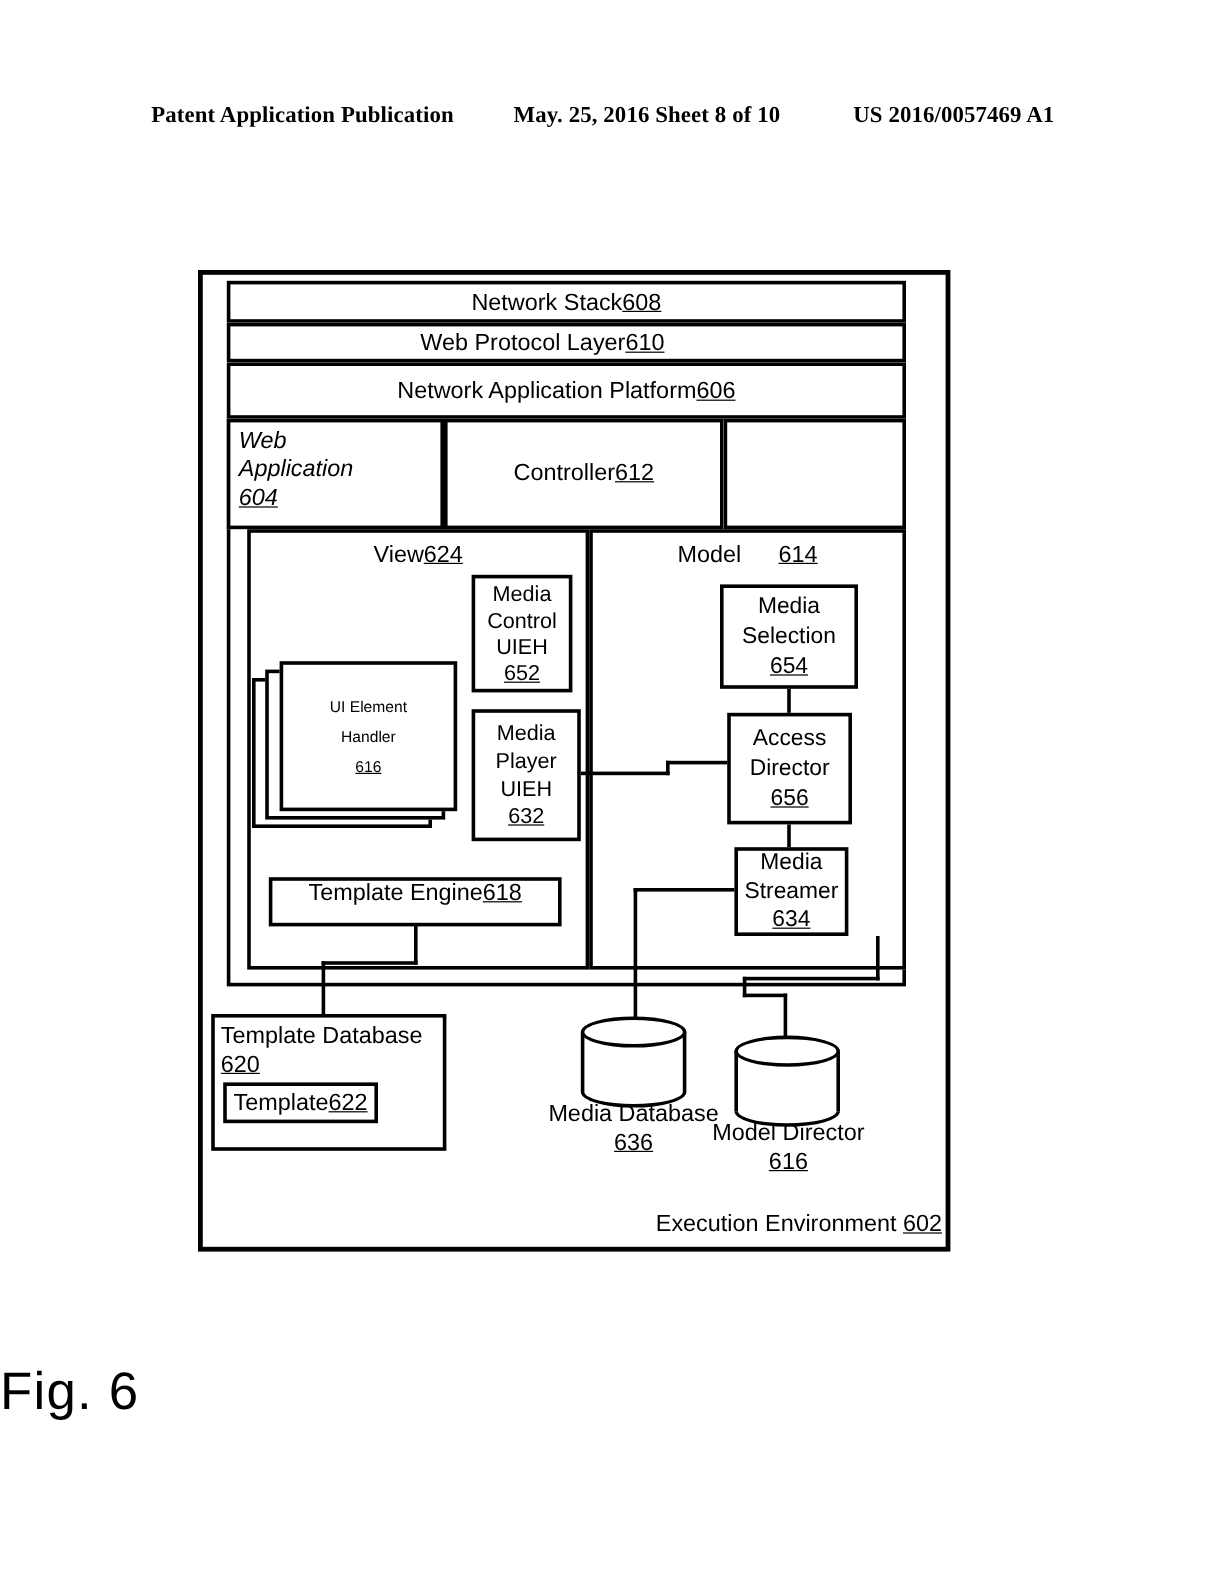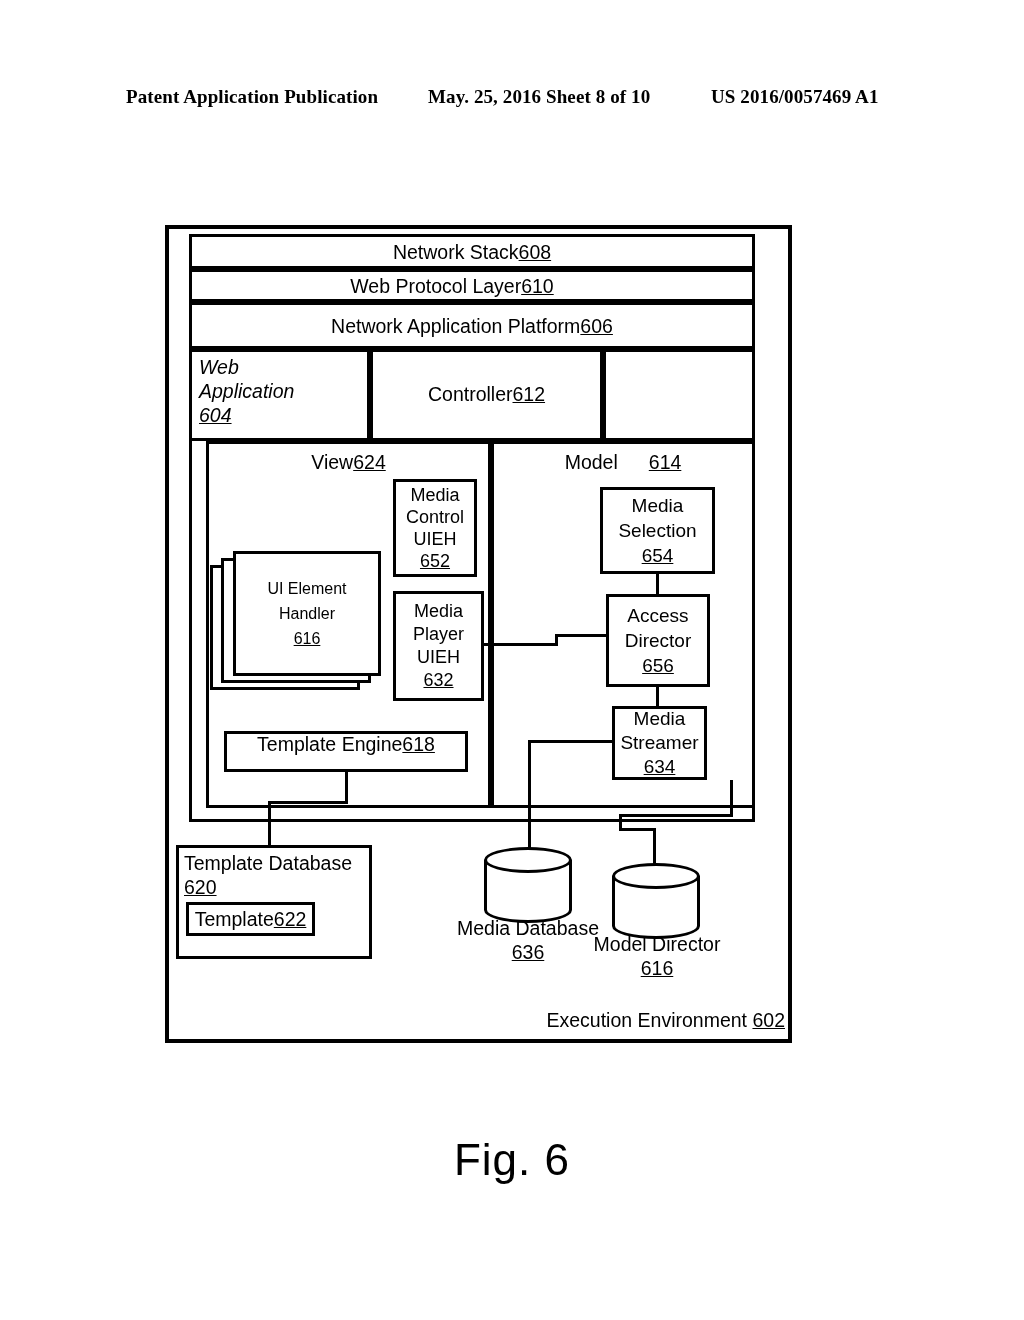--- a/index.html
+++ b/index.html
@@ -32,21 +32,20 @@
   .ph-left   { position: absolute; left: 126px;  top: 0; white-space: nowrap; }
   .ph-mid    { position: absolute; left: 428px;  top: 0; white-space: nowrap; }
   .ph-right  { position: absolute; left: 711px;  top: 0; white-space: nowrap; }
 
   
   .fig-caption {
     position: absolute;
     left: 0;
     top: 1135px;
     width: 1024px;
-    text-align: center;
     font-size: 44px;
     letter-spacing: 1px;
   }
 
   
   .box {
     position: absolute;
     border: 3px solid #000;
     background: #fff;
     box-sizing: border-box;
@@ -262,21 +261,21 @@
 <div class="lbl ctr" style="left:393px; top:591px; width:91px; height:110px; font-size:18px; line-height:23px;">
   <span><span>Media
 Player
 UIEH
 </span><span class="u">632</span></span>
 </div>
 
 <div class="box" id="uieh-shadow-2"></div>
 <div class="box" id="uieh-shadow-1"></div>
 <div class="box" id="ui-element-handler"></div>
-<div class="lbl ctr" style="left:233px; top:551px; width:148px; height:125px; font-size:16px; line-height:25px;">
+<div class="lbl ctr" style="left:233px; top:551px; width:148px; height:125px; font-size:13px; line-height:25px;">
   <span><span>UI Element
 Handler
 </span><span class="u">616</span></span>
 </div>
 
 <div class="box" id="template-engine"></div>
 <div class="lbl ctr" style="left:224px; top:731px; width:244px; height:25px;">
   <span>Template Engine </span><span class="u">618</span>
 </div>
 

